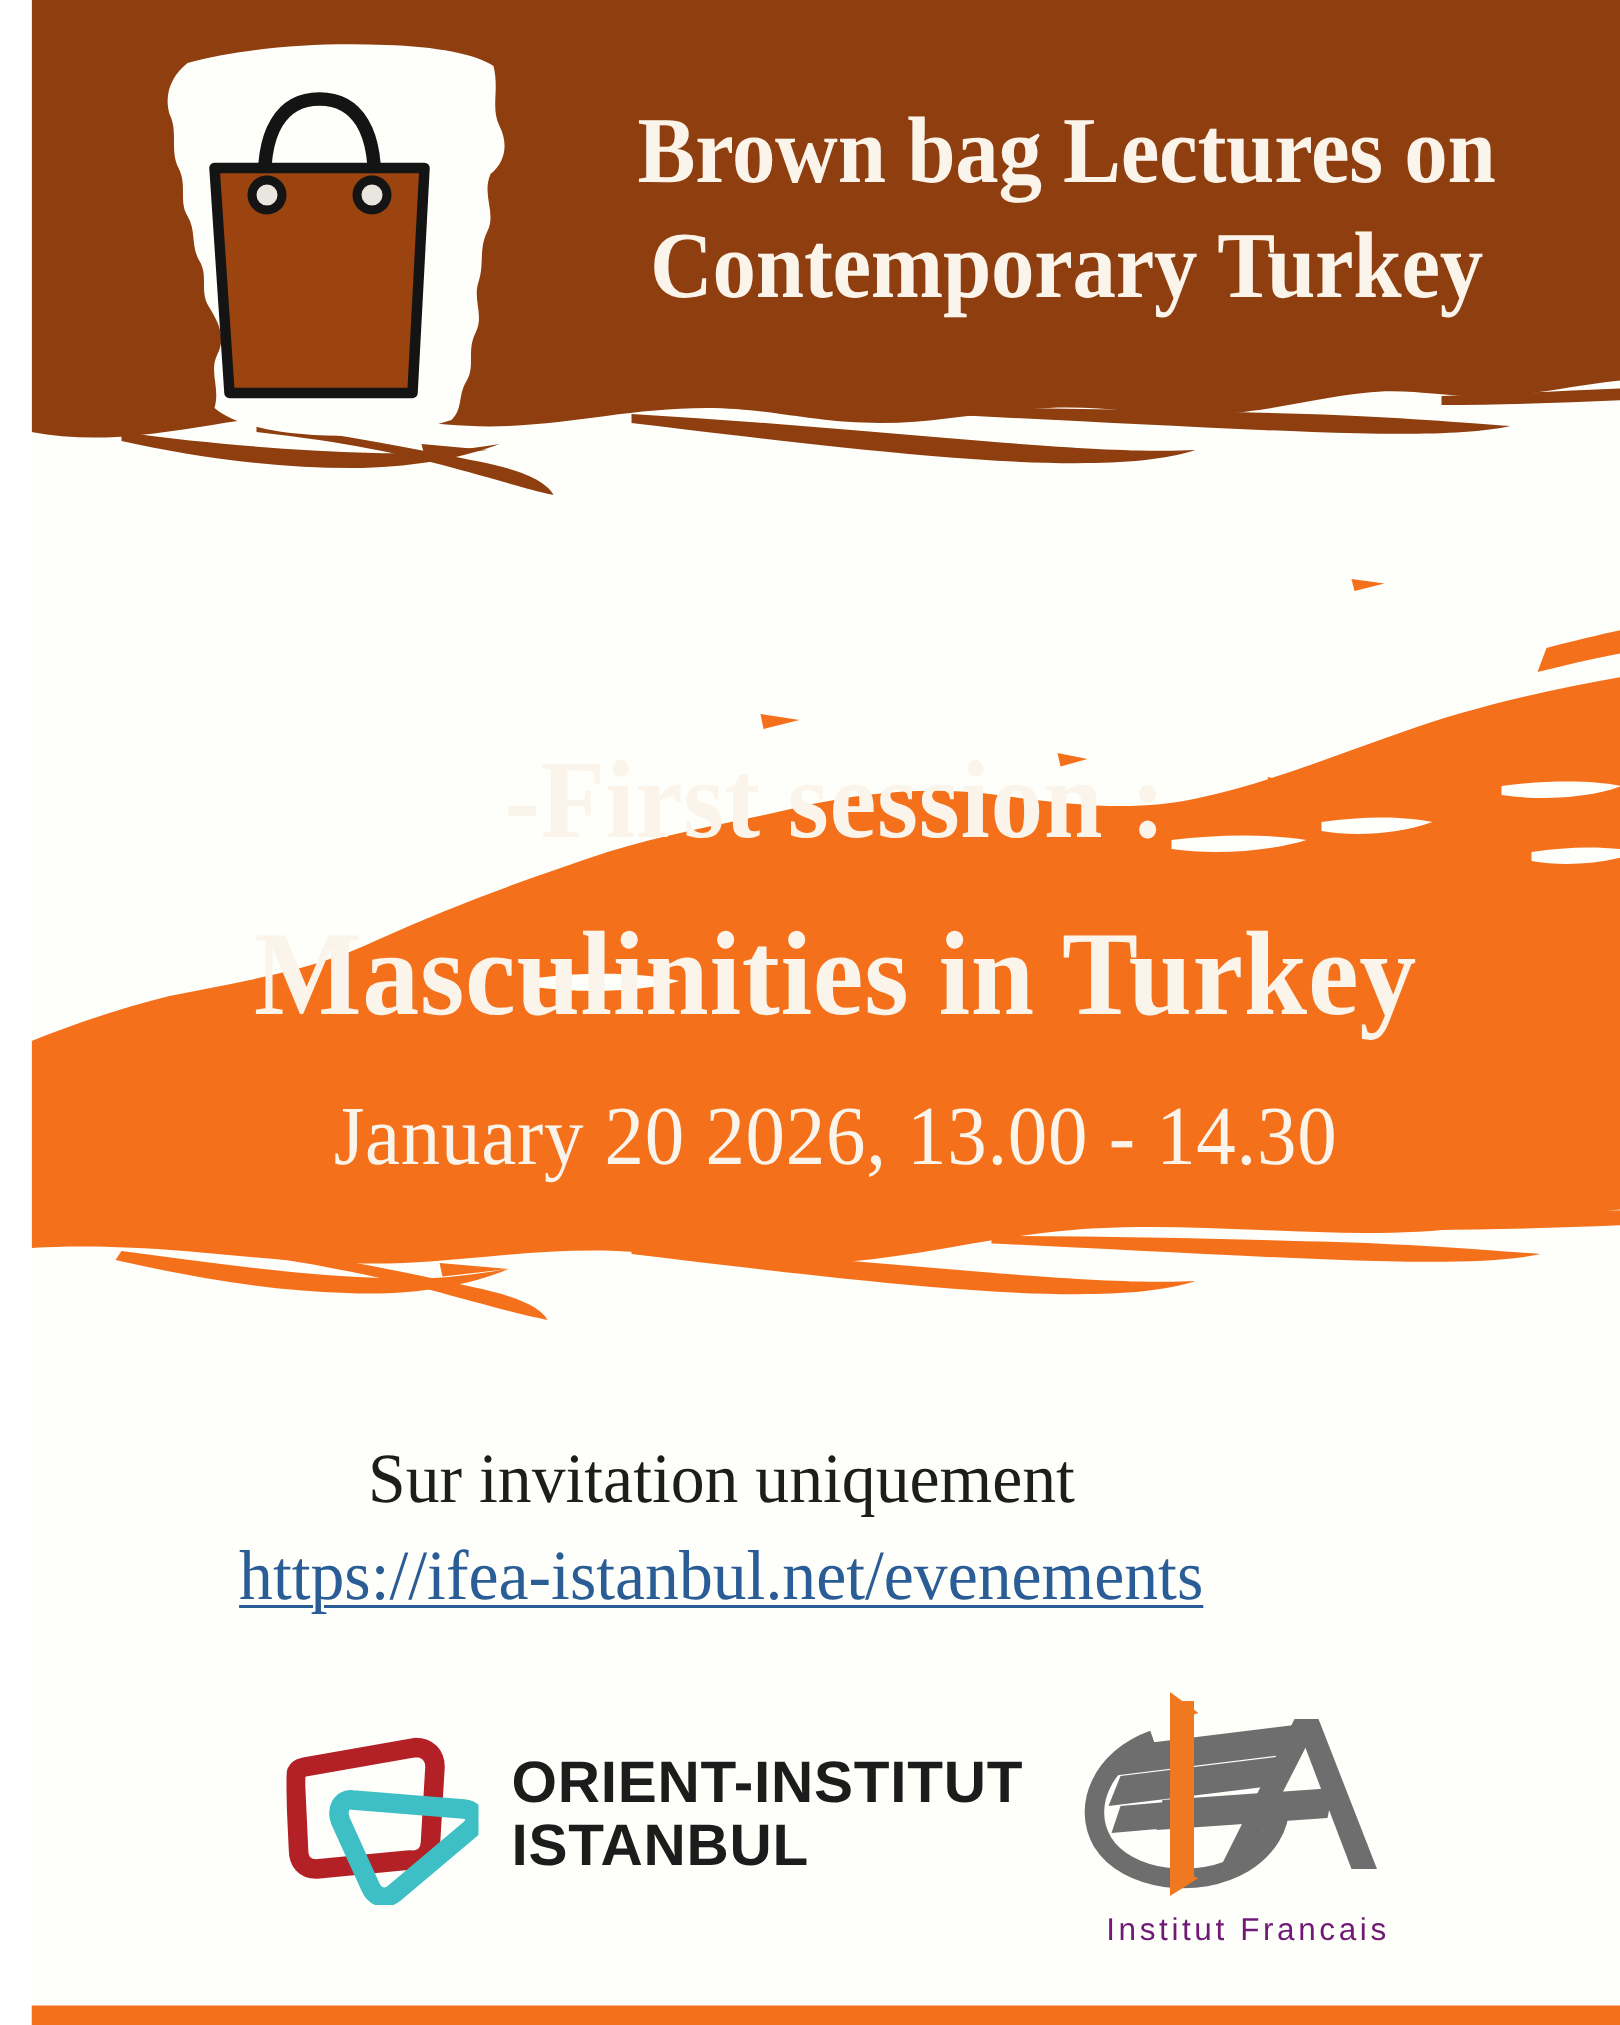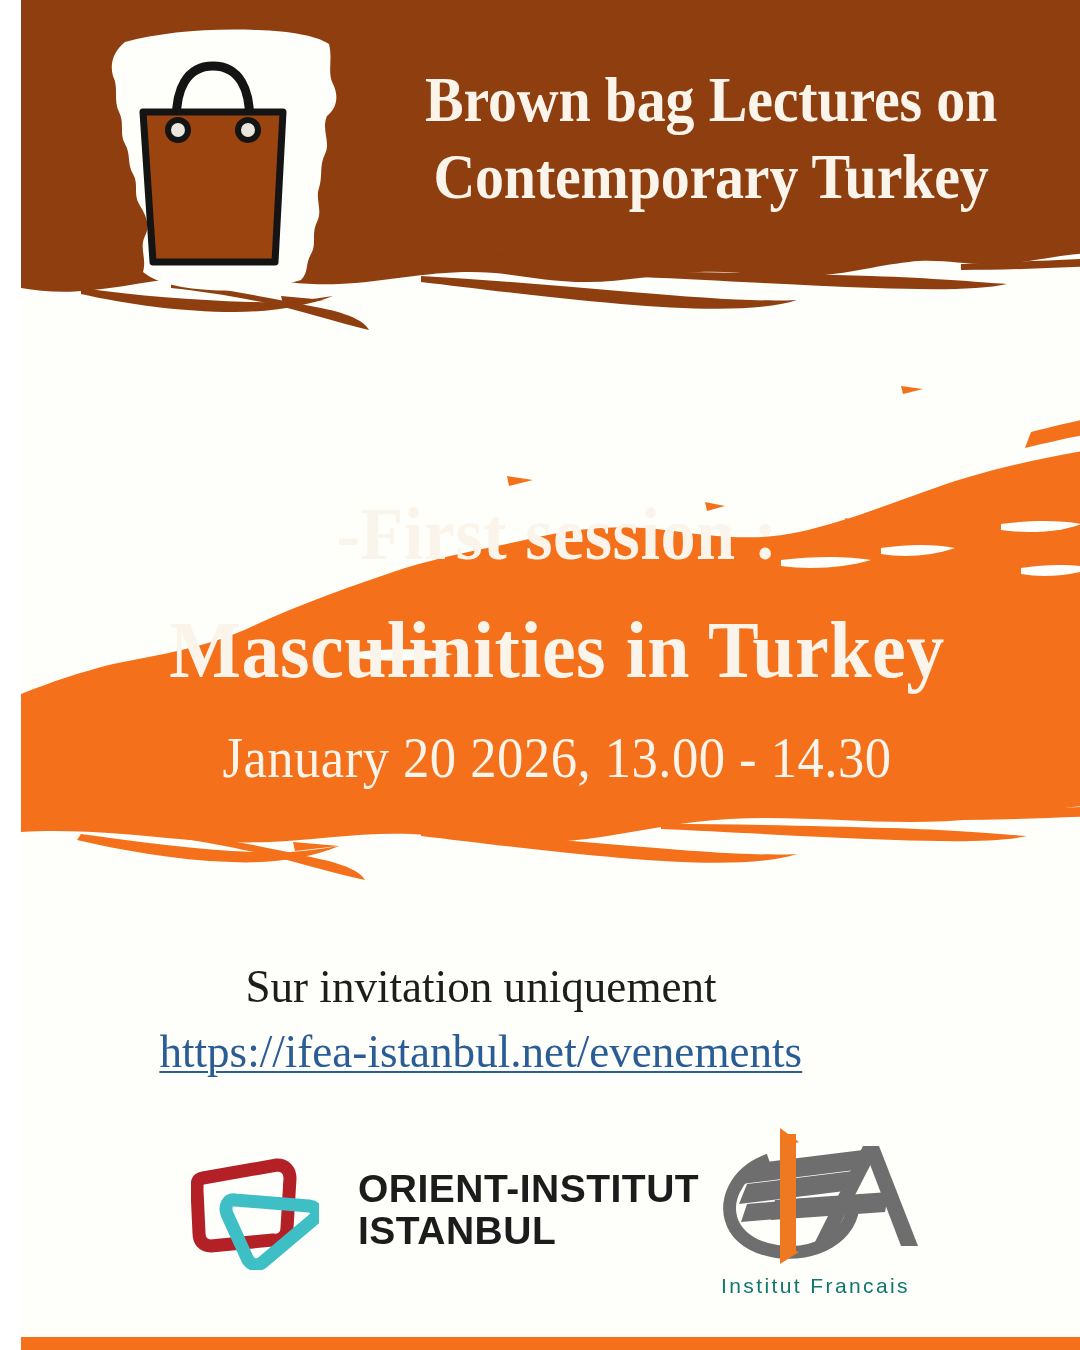--- a/index.html
+++ b/index.html
@@ -118,21 +118,21 @@
     top: 1118px;
     width: 1080px;
     height: 200px;
   }
   #logo-oi {
     position: absolute;
     left: 170px;
     top: 32px;
     display: flex;
     align-items: center;
-    gap: 39px;
+    gap: 22px;
   }
   #logo-oi-text {
     font-family: "Liberation Sans", sans-serif;
     font-size: 39px;
     font-weight: bold;
     color: #1c1c1c;
     line-height: 1.08;
     letter-spacing: 0.5px;
     white-space: pre-line;
   }
@@ -336,20 +336,20 @@
 
         <path fill="#6e6e6e" d="M150,20 L166,20 L205,120 L188,120 Z"></path>
         <path fill="#6e6e6e" d="M150,20 L162,30 L116,120 L100,120 Z"></path>
 
         <path fill="#6e6e6e" d="M62,74 L176,66 L172,86 L58,94 Z"></path>
 
         <path fill="#f07820" d="M67,8 L83,8 L83,128 L67,128 Z"></path>
         <path fill="#f07820" d="M67,2 L86,16 L67,22 Z"></path>
         <path fill="#f07820" d="M67,120 L86,126 L67,138 Z"></path>
       </svg>
-      <div id="logo-ifea-caption" style="color: #0f766e;">
+      <div id="logo-ifea-caption" style="color: #701a75; text-align: center;">
         <div id="ifea-caption-line1">Institut Francais</div>
       </div>
     </div>
   </div>
 
   <div id="bottom-bar" style="background: rgb(244, 112, 26);"></div>
 </div>
 
 </body></html>

